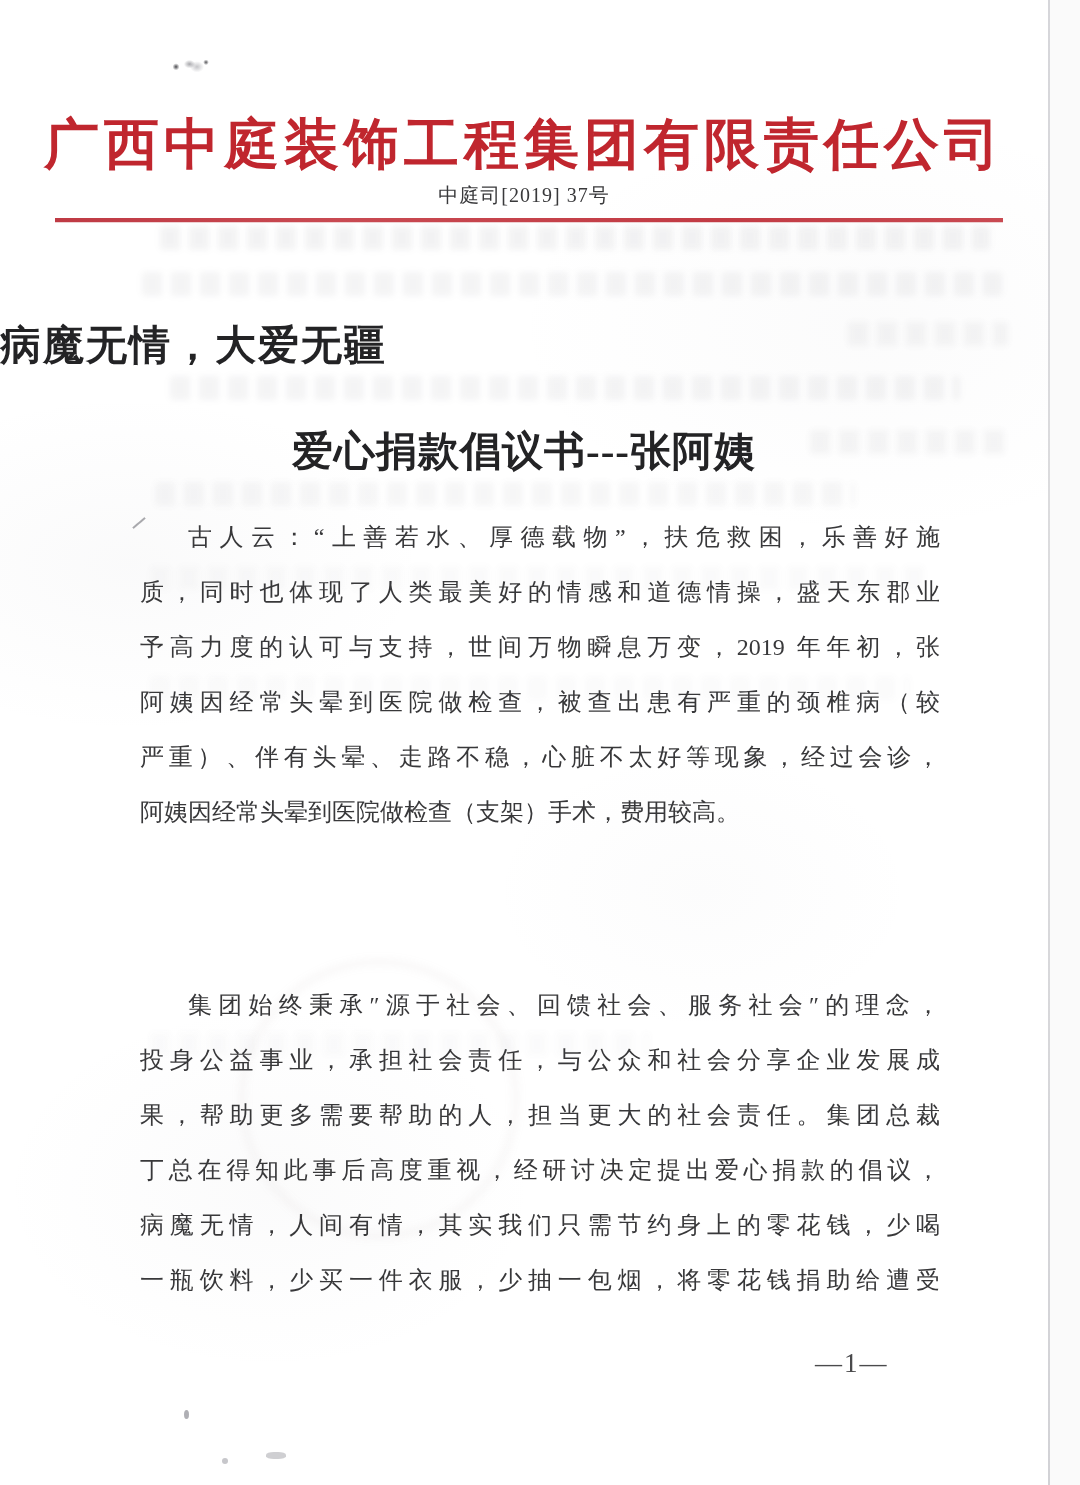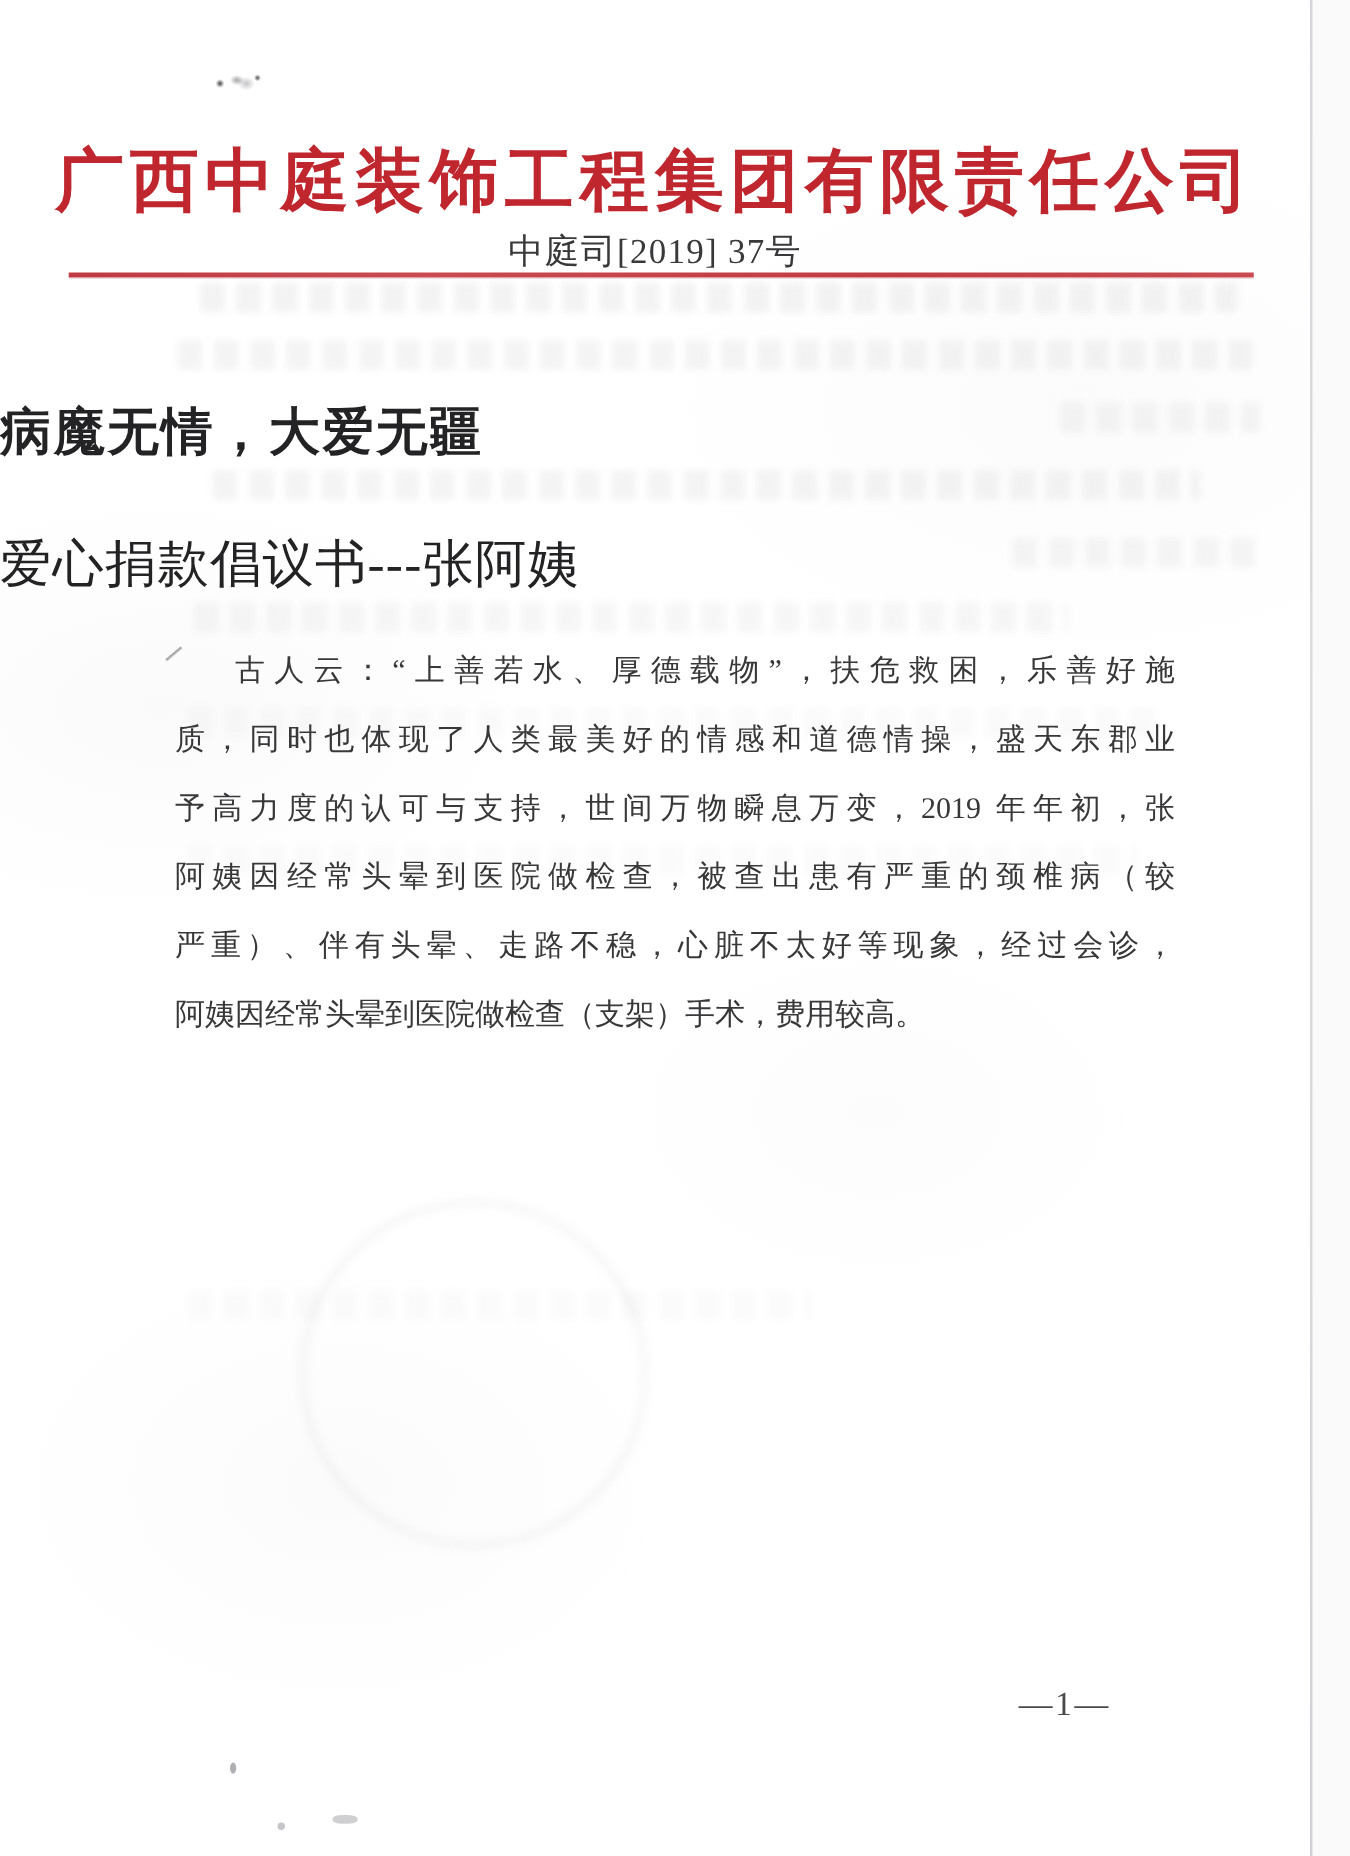--- a/index.html
+++ b/index.html
@@ -23,36 +23,36 @@
   .edge-strip{ position:absolute; left:1050px; top:0; width:30px; height:1485px; background:#fafafa; }
 
   
   .company{
     position:absolute; top:108px; left:0; width:1048px;
     text-align:center; color:#c0262e; font-weight:bold;
     font-size:55px; letter-spacing:5px; white-space:nowrap;
   }
   .docnum{
     position:absolute; top:182px; left:0; width:1048px;
-    text-align:center; color:#39393b; font-size:28px; letter-spacing:1px;
+    text-align:center; color:#39393b; font-size:20px; letter-spacing:1px;
   }
   .redrule{
     position:absolute; top:218px; left:55px; width:948px; height:4px;
     background:linear-gradient(90deg,#bf3a44,#c94a52 30%,#c23b44 70%,#c94a52);
     box-shadow:0 1px 0 rgba(190,70,80,.25);
   }
 
   
   .title1{
     position:absolute; top:318px; left:0; width:1048px; margin:0;
     color:#232325; font-weight:bold; font-size:41px; letter-spacing:2px;
   }
   .title2{
     position:absolute; top:424px; left:0; width:1048px; margin:0;
-    text-align:left; color:#232325; font-weight:normal; font-size:41px; letter-spacing:1px;
+    text-align:center; color:#232325; font-weight:bold; font-size:41px; letter-spacing:1px;
   }
 
   
   .body{ position:absolute; left:140px; width:800px; color:#38383a; font-size:24px; }
   .para1{ top:510px; }
   .para2{ top:978px; }
   .body-line{
     height:55px; line-height:55px; white-space:nowrap;
     text-align:justify; text-align-last:justify;
   }
@@ -140,15 +140,29 @@
 
       <div class="body-line">予高力度的认可与支持，世间万物瞬息万变，2019 年年初，张</div>
 
       <div class="body-line">阿姨因经常头晕到医院做检查，被查出患有严重的颈椎病（较</div>
 
       <div class="body-line">严重）、伴有头晕、走路不稳，心脏不太好等现象，经过会诊，</div>
 
       <div class="body-line">阿姨因经常头晕到医院做检查（支架）手术，费用较高。</div>
     </div>
 
+  <div class="body para2">
+
+      <div class="body-line">集团始终秉承″源于社会、回馈社会、服务社会″的理念，</div>
+
+      <div class="body-line">投身公益事业，承担社会责任，与公众和社会分享企业发展成</div>
+
+      <div class="body-line">果，帮助更多需要帮助的人，担当更大的社会责任。集团总裁</div>
+
+      <div class="body-line">丁总在得知此事后高度重视，经研讨决定提出爱心捐款的倡议，</div>
+
+      <div class="body-line">病魔无情，人间有情，其实我们只需节约身上的零花钱，少喝</div>
+
+      <div class="body-line">一瓶饮料，少买一件衣服，少抽一包烟，将零花钱捐助给遭受</div>
+    </div>
 
   <div class="pagenum">—1—</div>
 </div>
 
 </body></html>

